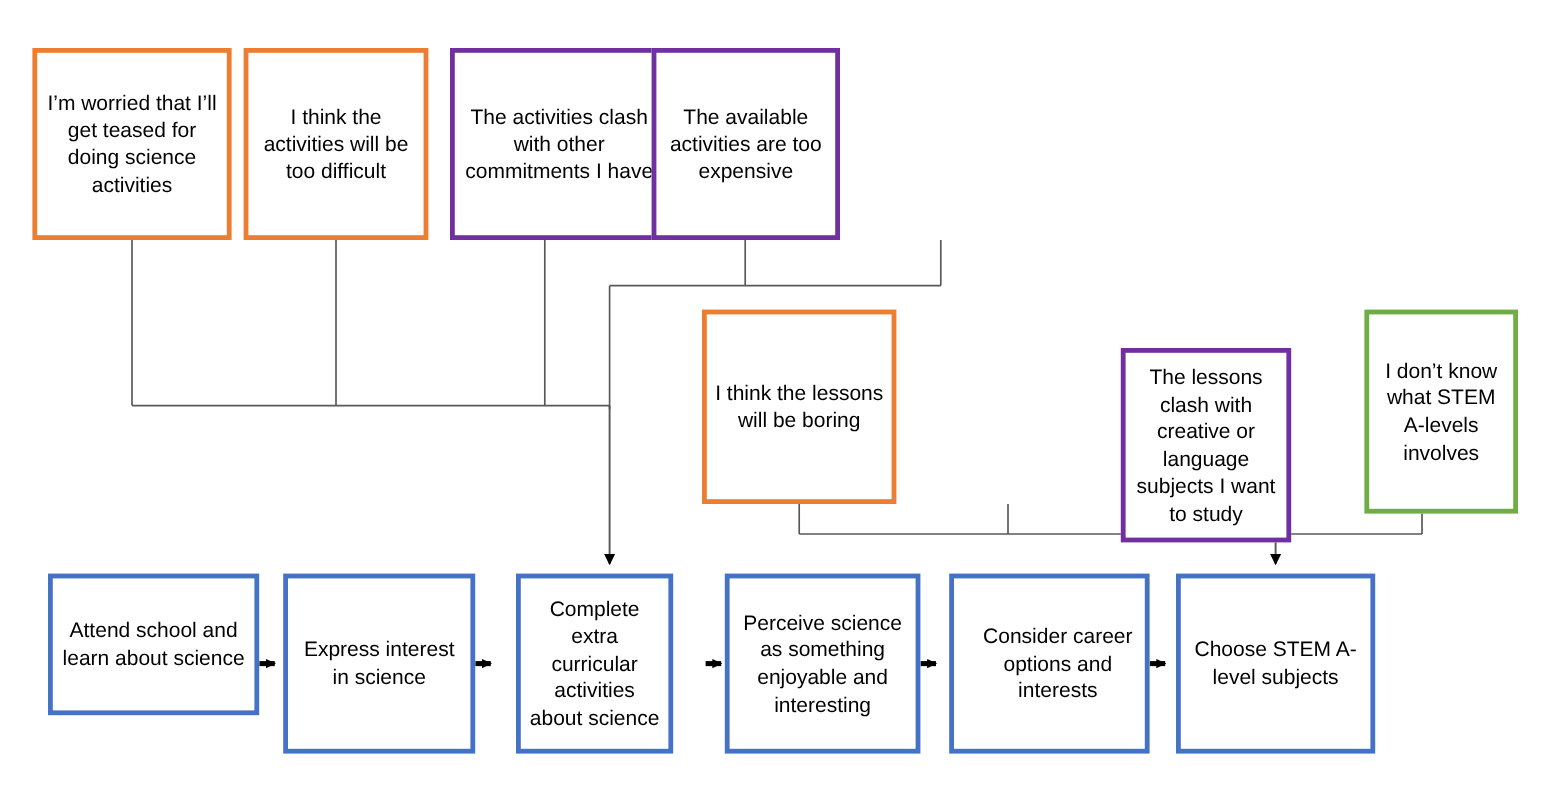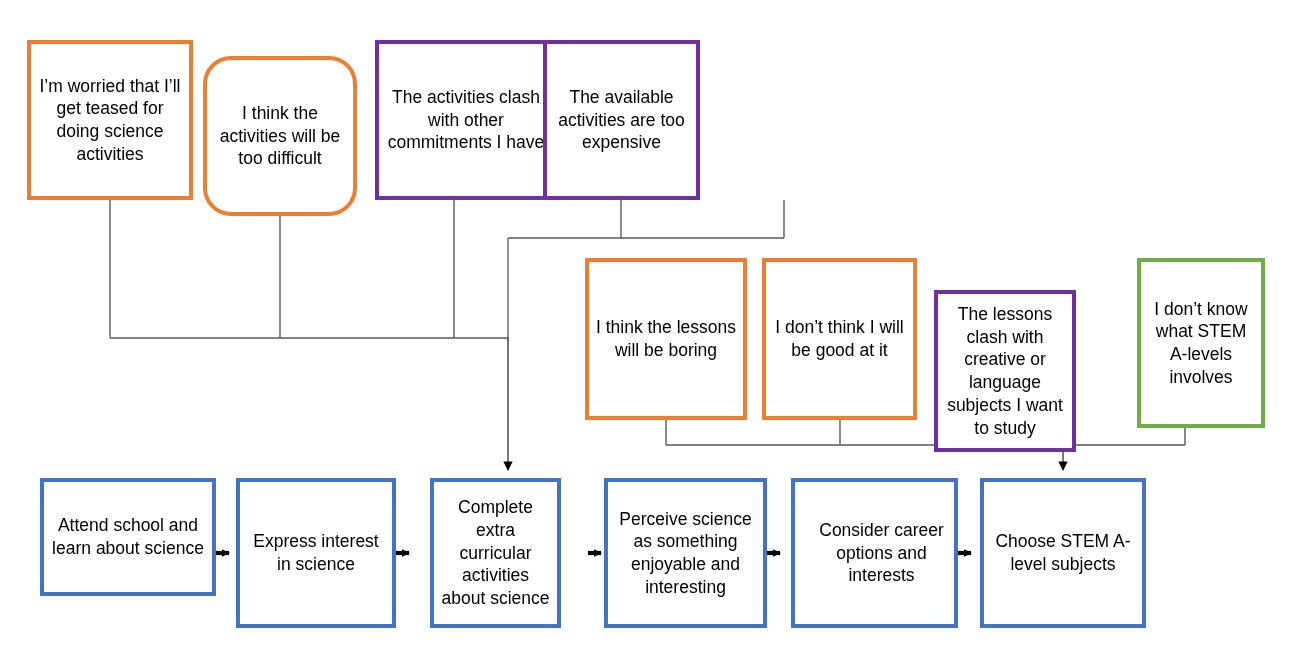--- a/index.html
+++ b/index.html
@@ -96,26 +96,25 @@
     <g fill="none" stroke="#000000" stroke-width="4.2">
       <path d="M216,553 L229,553" marker-end="url(#arrowBlack)"></path>
       <path d="M396,553 L409,553" marker-end="url(#arrowBlack)"></path>
       <path d="M588,553 L601,553" marker-end="url(#arrowBlack)"></path>
       <path d="M767,553 L780,553" marker-end="url(#arrowBlack)"></path>
       <path d="M958,553 L971,553" marker-end="url(#arrowBlack)"></path>
     </g>
   </svg>
 
   <div class="node barrier" style="left: 27px; top: 40px; width: 166px; height: 160px; border-color: rgb(237, 125, 49);">I’m worried that I’ll get teased for doing science activities</div>
-  <div class="node barrier" style="left: 203px; top: 56px; width: 154px; height: 160px; border-color: rgb(237, 125, 49); border-radius: 28px;">I think the activities will be too difficult</div>
+  <div class="node barrier" style="left: 203px; top: 40px; width: 154px; height: 160px; border-color: rgb(237, 125, 49);">I think the activities will be too difficult</div>
   <div class="node barrier" style="left: 375px; top: 40px; width: 182px; height: 160px; border-color: rgb(112, 48, 160);">The activities clash with other commitments I have</div>
   <div class="node barrier" style="left: 543px; top: 40px; width: 157px; height: 160px; border-color: rgb(112, 48, 160);">The available activities are too expensive</div>
 
   <div class="node barrier" style="left: 585px; top: 258px; width: 162px; height: 162px; border-color: rgb(237, 125, 49);">I think the lessons will be boring</div>
-  <div class="node barrier" style="left: 762px; top: 258px; width: 155px; height: 162px; border-color: rgb(237, 125, 49);">I don’t think I will be good at it</div>
   <div class="node barrier" style="left: 934px; top: 258px; width: 142px; height: 162px; border-color: rgb(112, 48, 160); margin-top: 32px;">The lessons clash with creative or language subjects I want to study</div>
   <div class="node barrier" style="left: 1137px; top: 258px; width: 128px; height: 170px; border-color: rgb(112, 173, 71);">I don’t know what STEM A-levels involves</div>
 
   <div class="node stage" style="left: 40px; top: 478px; width: 176px; height: 118px; border-color: rgb(68, 114, 196);">Attend school and learn about science</div>
   <div class="node stage" style="left: 236px; top: 478px; width: 160px; height: 150px; border-color: rgb(68, 114, 196);">Express interest in science</div>
   <div class="node stage" style="left: 430px; top: 478px; width: 131px; height: 150px; border-color: rgb(68, 114, 196);">Complete extra curricular activities about science</div>
   <div class="node stage" style="left: 604px; top: 478px; width: 163px; height: 150px; border-color: rgb(68, 114, 196); text-align: center;">Perceive science as something enjoyable and interesting</div>
   <div class="node stage" style="left: 791px; top: 478px; width: 167px; height: 150px; border-color: rgb(68, 114, 196); padding-left: 20px;">Consider career options and interests</div>
   <div class="node stage" style="left: 980px; top: 478px; width: 166px; height: 150px; border-color: rgb(68, 114, 196);">Choose STEM A-level subjects</div>
 

